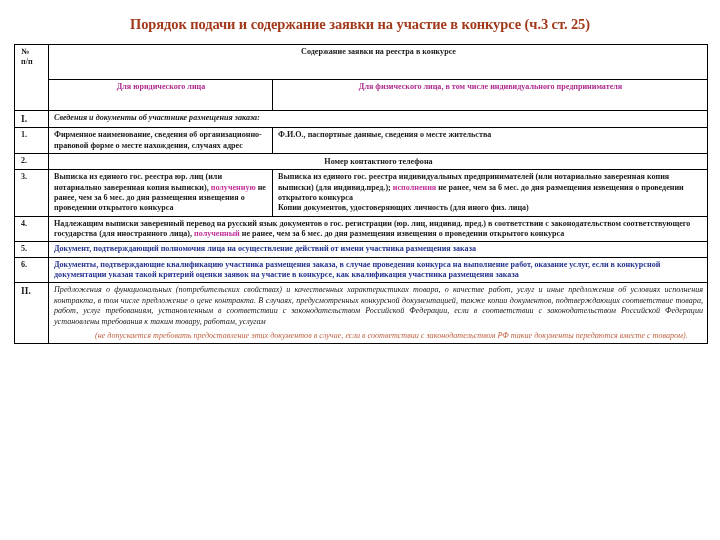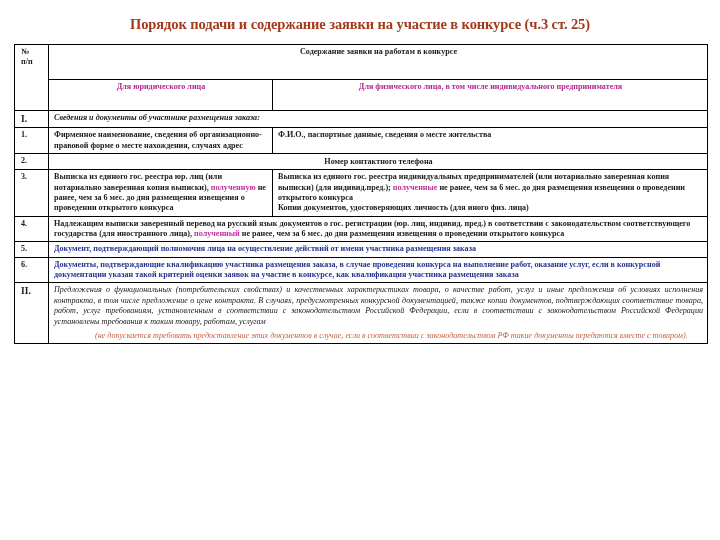--- a/index.html
+++ b/index.html
@@ -140,21 +140,21 @@
         <col class="c-left">
         <col class="c-right">
       </colgroup>
       <tbody>
 
         <tr>
           <td class="hdr-num tall-1" rowspan="2">
             <span>№</span><br>
             <span>п/п</span>
           </td>
-          <td class="hdr-center tall-1" colspan="2">Содержание заявки на работам в конкурсе</td>
+          <td class="hdr-center tall-1" colspan="2">Содержание заявки на реестра в конкурсе</td>
         </tr>
 
         <tr>
           <td class="hdr-sub tall-2">Для юридического лица</td>
           <td class="hdr-sub tall-2">Для физического лица, в том числе индивидуального предпринимателя</td>
         </tr>
 
         <tr>
           <td class="num-cell roman">I.</td>
           <td class="sec-title" colspan="2">Сведения и документы об участнике размещения заказа:</td>
@@ -167,21 +167,21 @@
         </tr>
 
         <tr>
           <td class="num-cell">2.</td>
           <td class="center-bold nowrap-pad" colspan="2">Номер контактного телефона</td>
         </tr>
 
         <tr>
           <td class="num-cell">3.</td>
           <td class="body-bold"><span>Выписка из единого гос. реестра юр. лиц (или нотариально заверенная копия выписки), </span><span class="hl">полученную</span><span> не ранее, чем за 6 мес. до дня размещения извещения о проведении открытого конкурса</span></td>
-          <td class="body-bold"><span>Выписка из единого гос. реестра индивидуальных предпринимателей (или нотариально заверенная копия выписки) (для индивид.пред.); </span><span class="hl">полученные</span><span> не ранее, чем за 6 мес. до дня размещения извещения о проведении открытого конкурса</span><br><span>Копии документов, удостоверяющих личность (для иного физ. лица)</span></td>
+          <td class="body-bold"><span>Выписка из единого гос. реестра индивидуальных предпринимателей (или нотариально заверенная копия выписки) (для индивид.пред.); </span><span class="hl">исполнения</span><span> не ранее, чем за 6 мес. до дня размещения извещения о проведении открытого конкурса</span><br><span>Копии документов, удостоверяющих личность (для иного физ. лица)</span></td>
         </tr>
 
         <tr>
           <td class="num-cell">4.</td>
           <td class="body-bold" colspan="2"><span>Надлежащим выписки заверенный перевод на русский язык документов о гос. регистрации (юр. лиц, индивид. пред.) в соответствии с законодательством соответствующего государства (для иностранного лица), </span><span class="hl">полученный</span><span> не ранее, чем за 6 мес. до дня размещения извещения о проведении открытого конкурса</span></td>
         </tr>
 
         <tr>
           <td class="num-cell">5.</td>
           <td class="blue" colspan="2">Документ, подтверждающий полномочия лица на осуществление действий от имени участника размещения заказа</td>

